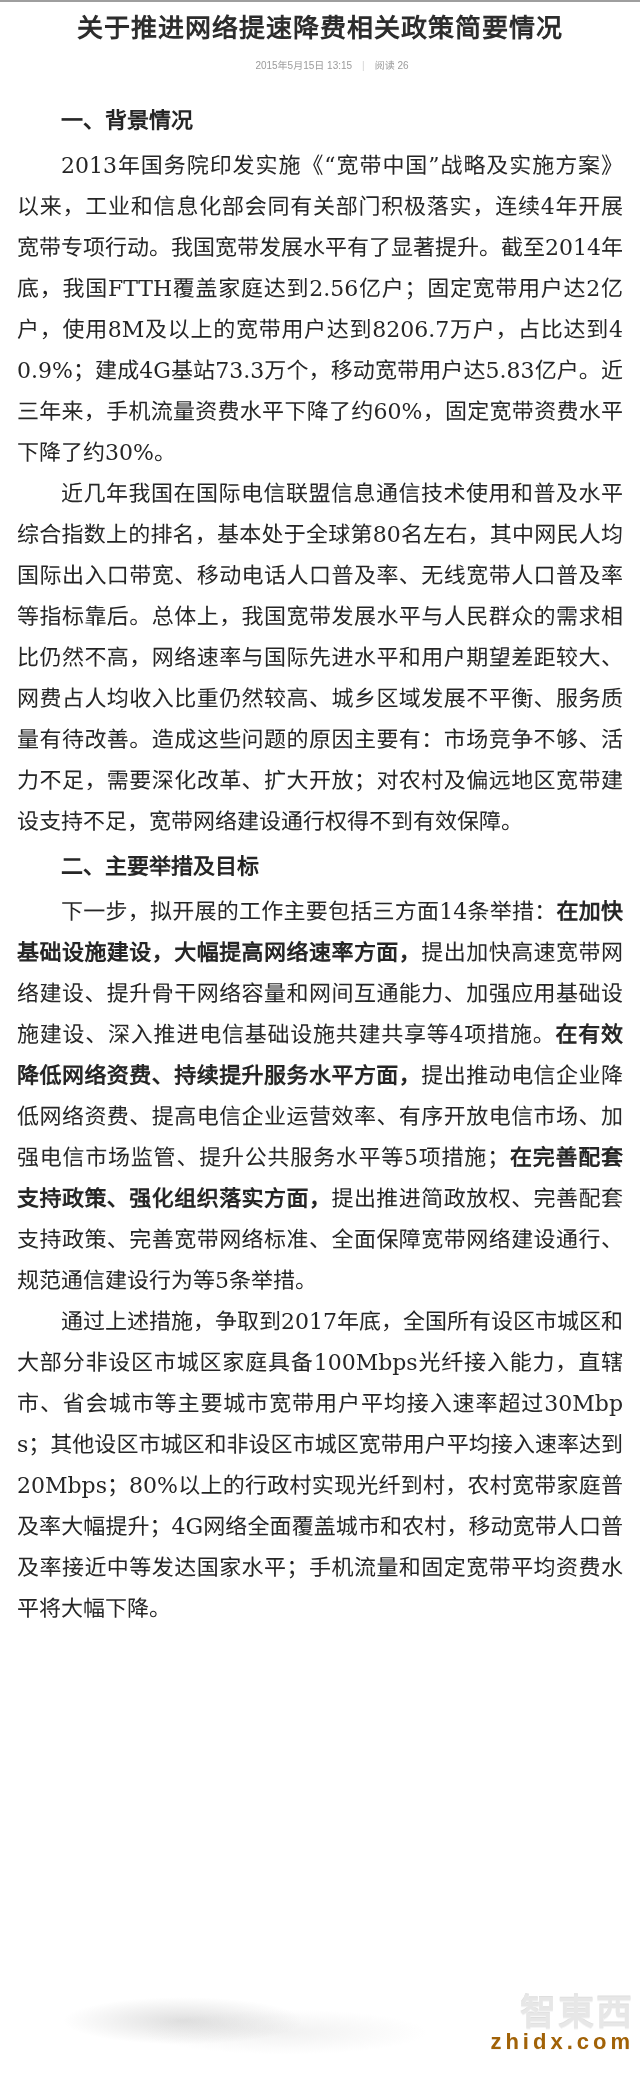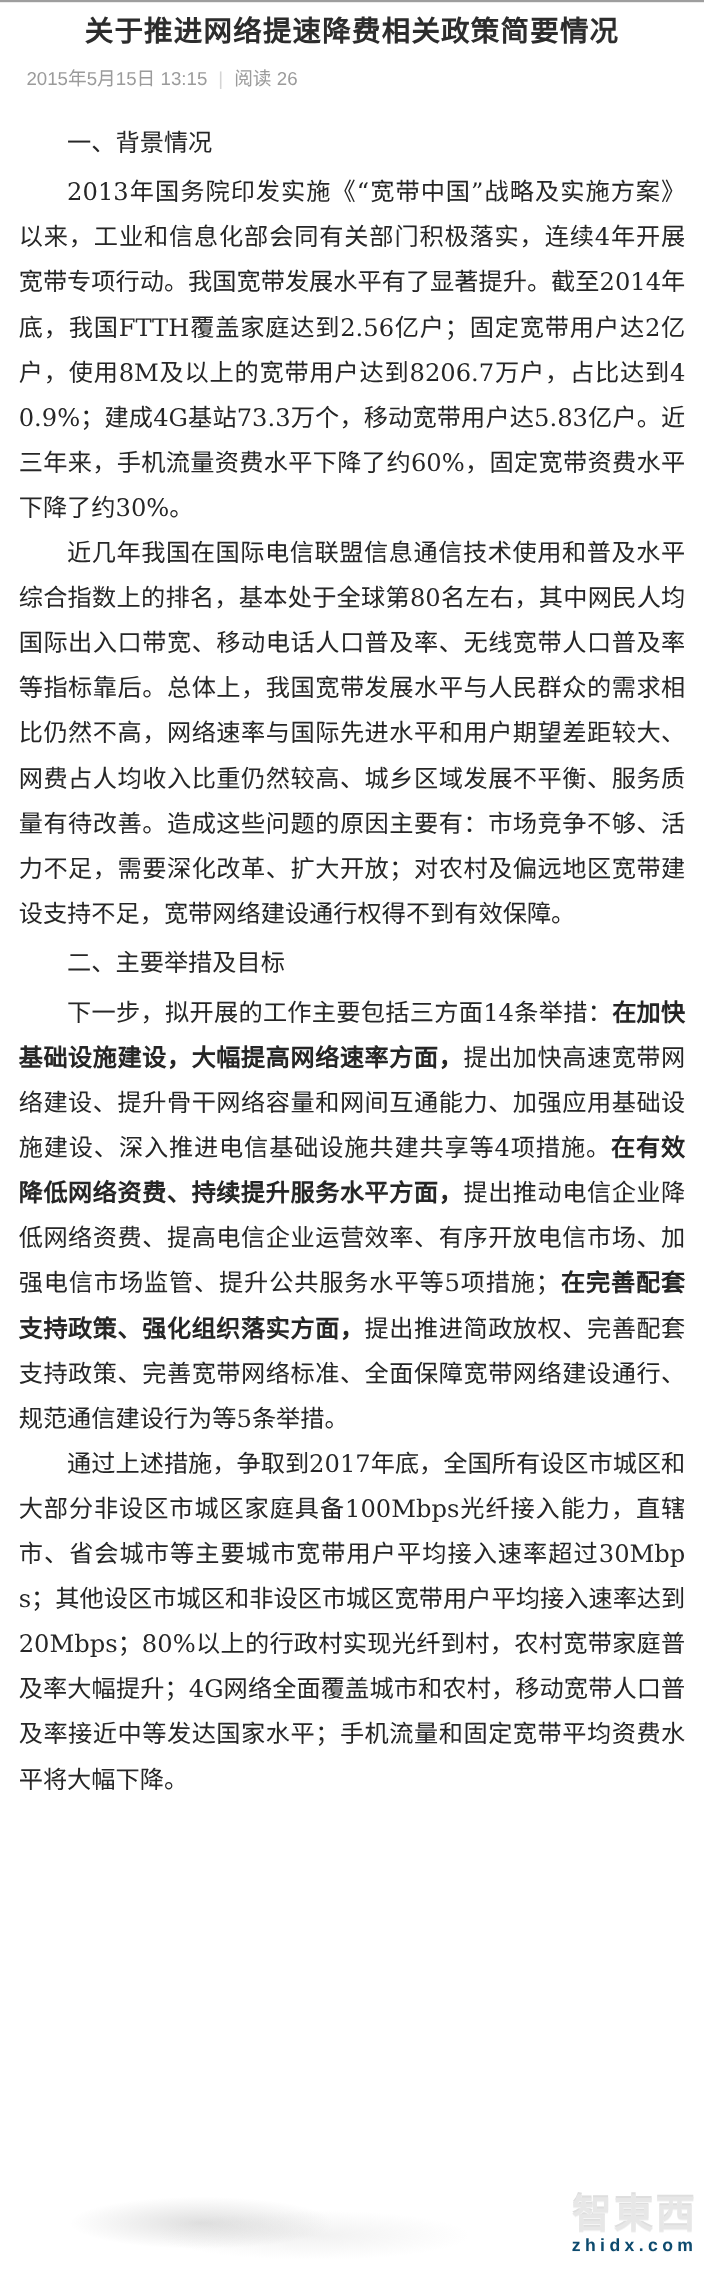--- a/index.html
+++ b/index.html
@@ -18,22 +18,22 @@
     margin:10px 20px 0 20px;
     text-align:center;
     font-size:26px;
     line-height:32px;
     font-weight:bold;
     color:#2d2d2d;
     letter-spacing:1px;
   }
   .meta{
     margin-top:13px;
-    text-align:left;
-    font-size:17px;
+    text-align:center;
+    font-size:10px;
     color:#9b9b9b;
     padding-left:24px;
   }
   .meta .sep{
     color:#d4d4d4;
     margin:0 10px;
   }
   .article{
     margin-top:28px;
     padding:0 17px;
@@ -42,21 +42,21 @@
     line-height:41px;
     color:#262626;
     text-align:justify;
   }
   .article p{
     margin:0;
     text-indent:2em;
     word-break:break-all;
   }
   .article p.heading{
-    font-weight:normal;
+    font-weight:bold;
     margin:4px 0;
   }
   .article span.bold{font-weight:bold;}
   .smudge{
     position:absolute;
     left:50px;
     top:1985px;
     width:380px;
     height:75px;
     background:
@@ -74,25 +74,25 @@
     user-select:none;
   }
   .watermark .wm-logo{
     font-size:36px;
     font-weight:bold;
     letter-spacing:2px;
     line-height:38px;
     text-shadow:0 1px 0 #f5f5f5, 0 -1px 0 #dedede;
   }
   .watermark .wm-domain{
-    font-size:16px;
+    font-size:22px;
     font-weight:bold;
     letter-spacing:4px;
     line-height:20px;
-    color:#0c4a6e;
+    color:#a16207;
     text-shadow:0 1px 0 #f5f5f5;
     text-align:right;
   }
 </style>
 </head>
 <body>
 
 <div class="page">
 
   <h1 class="title">关于推进网络提速降费相关政策简要情况</h1>

